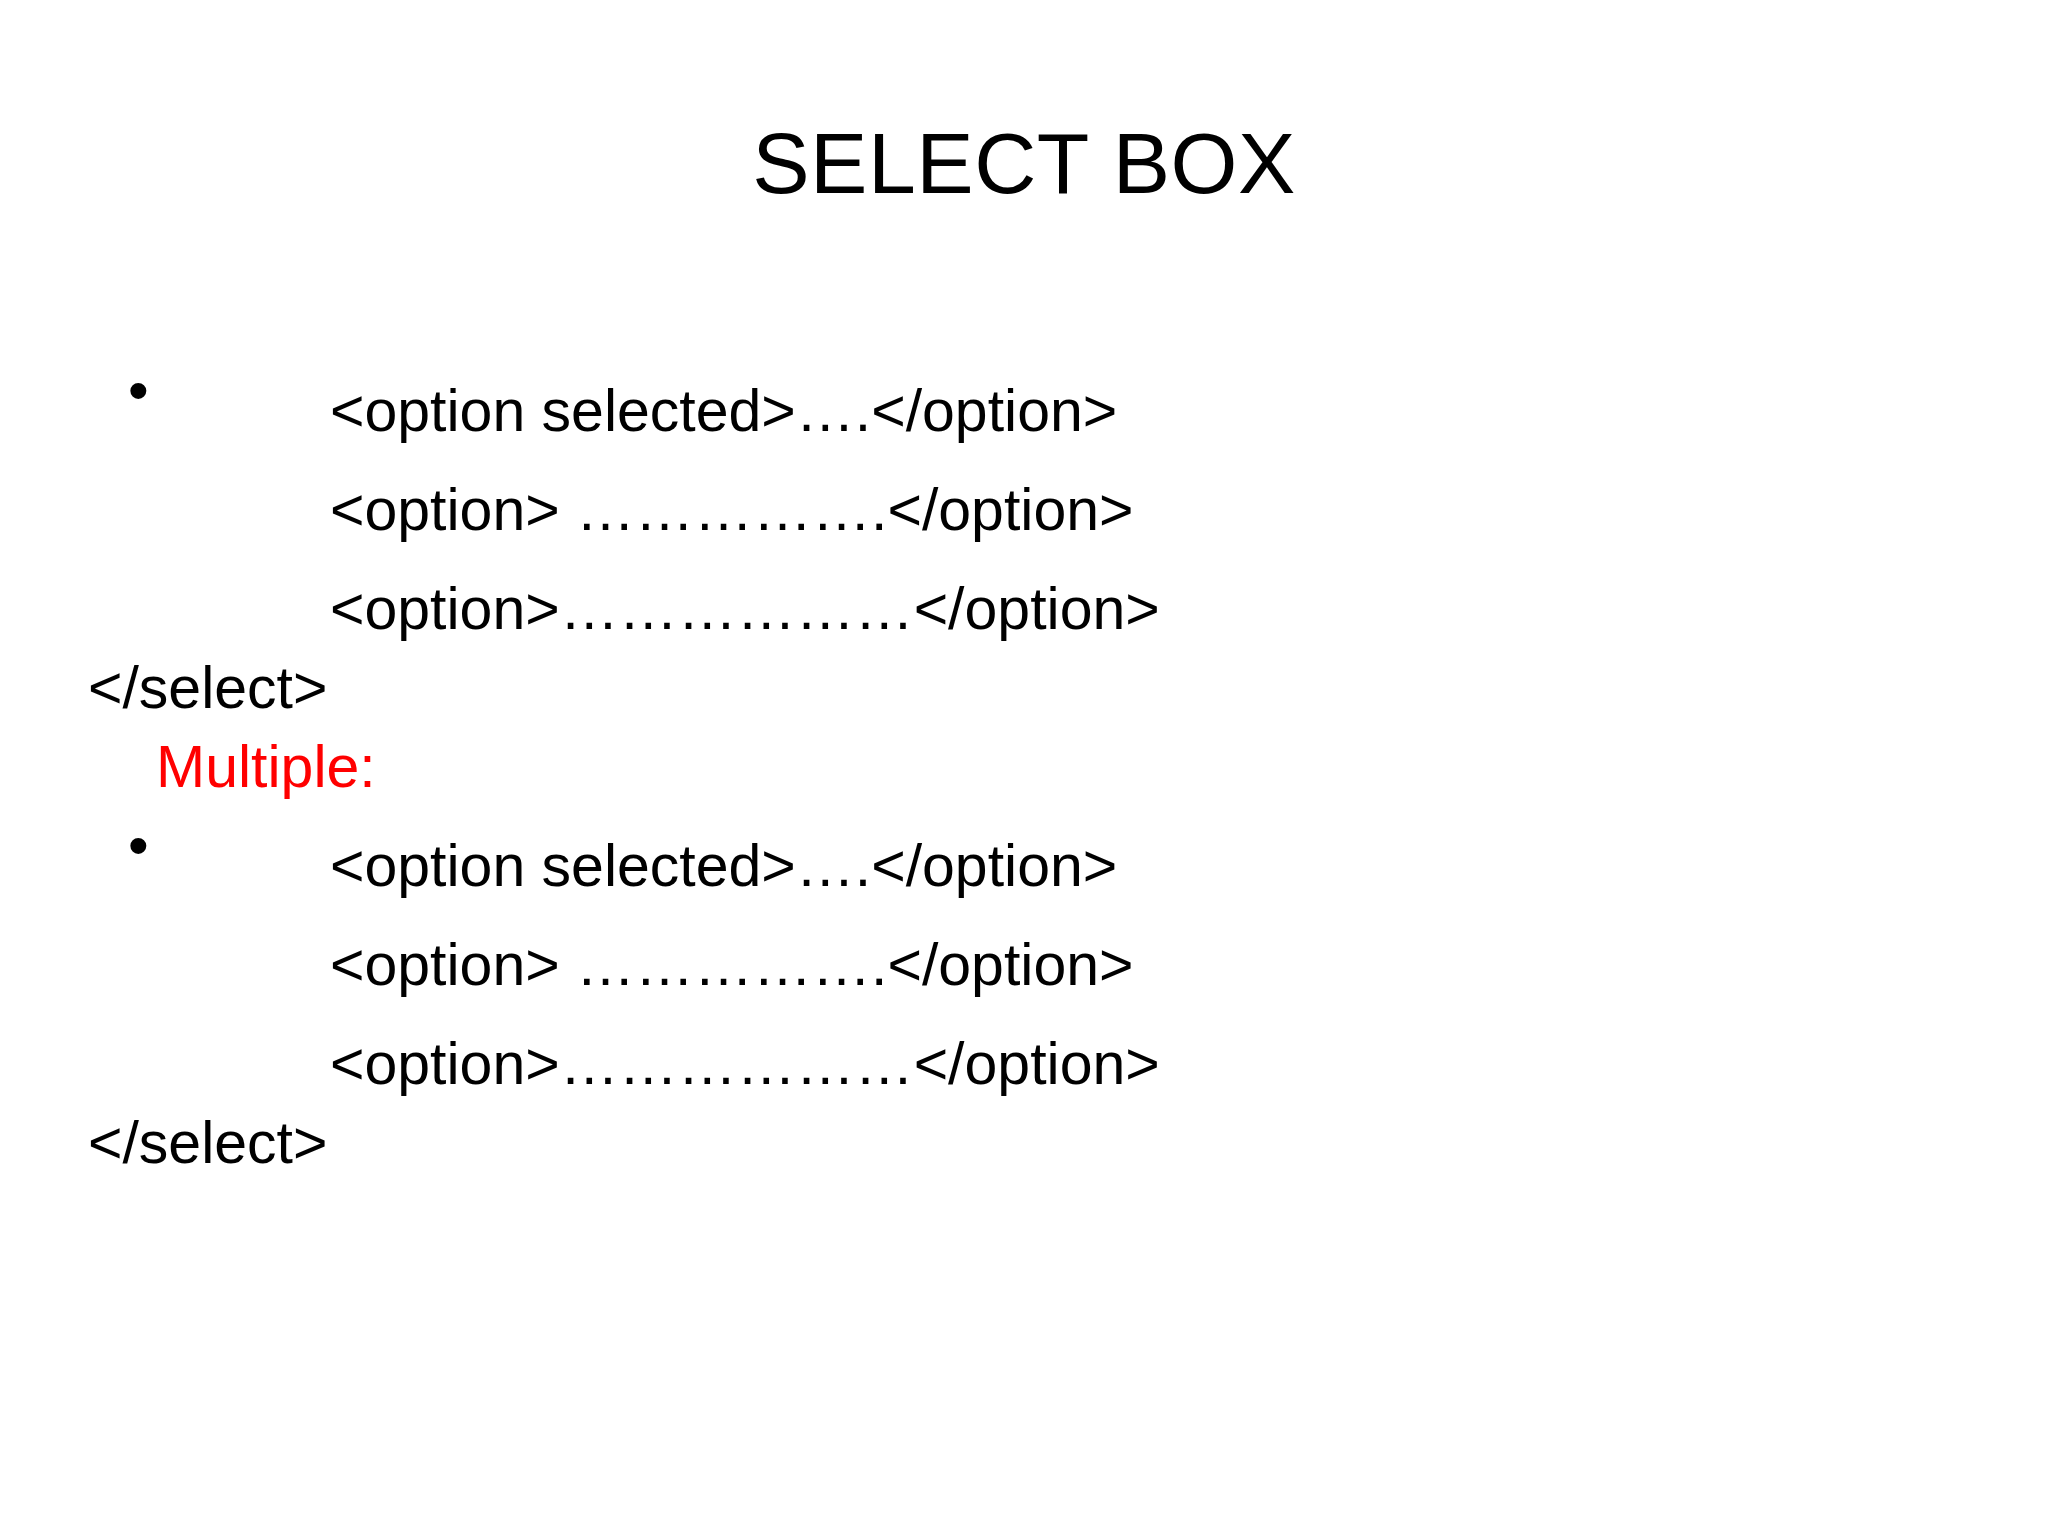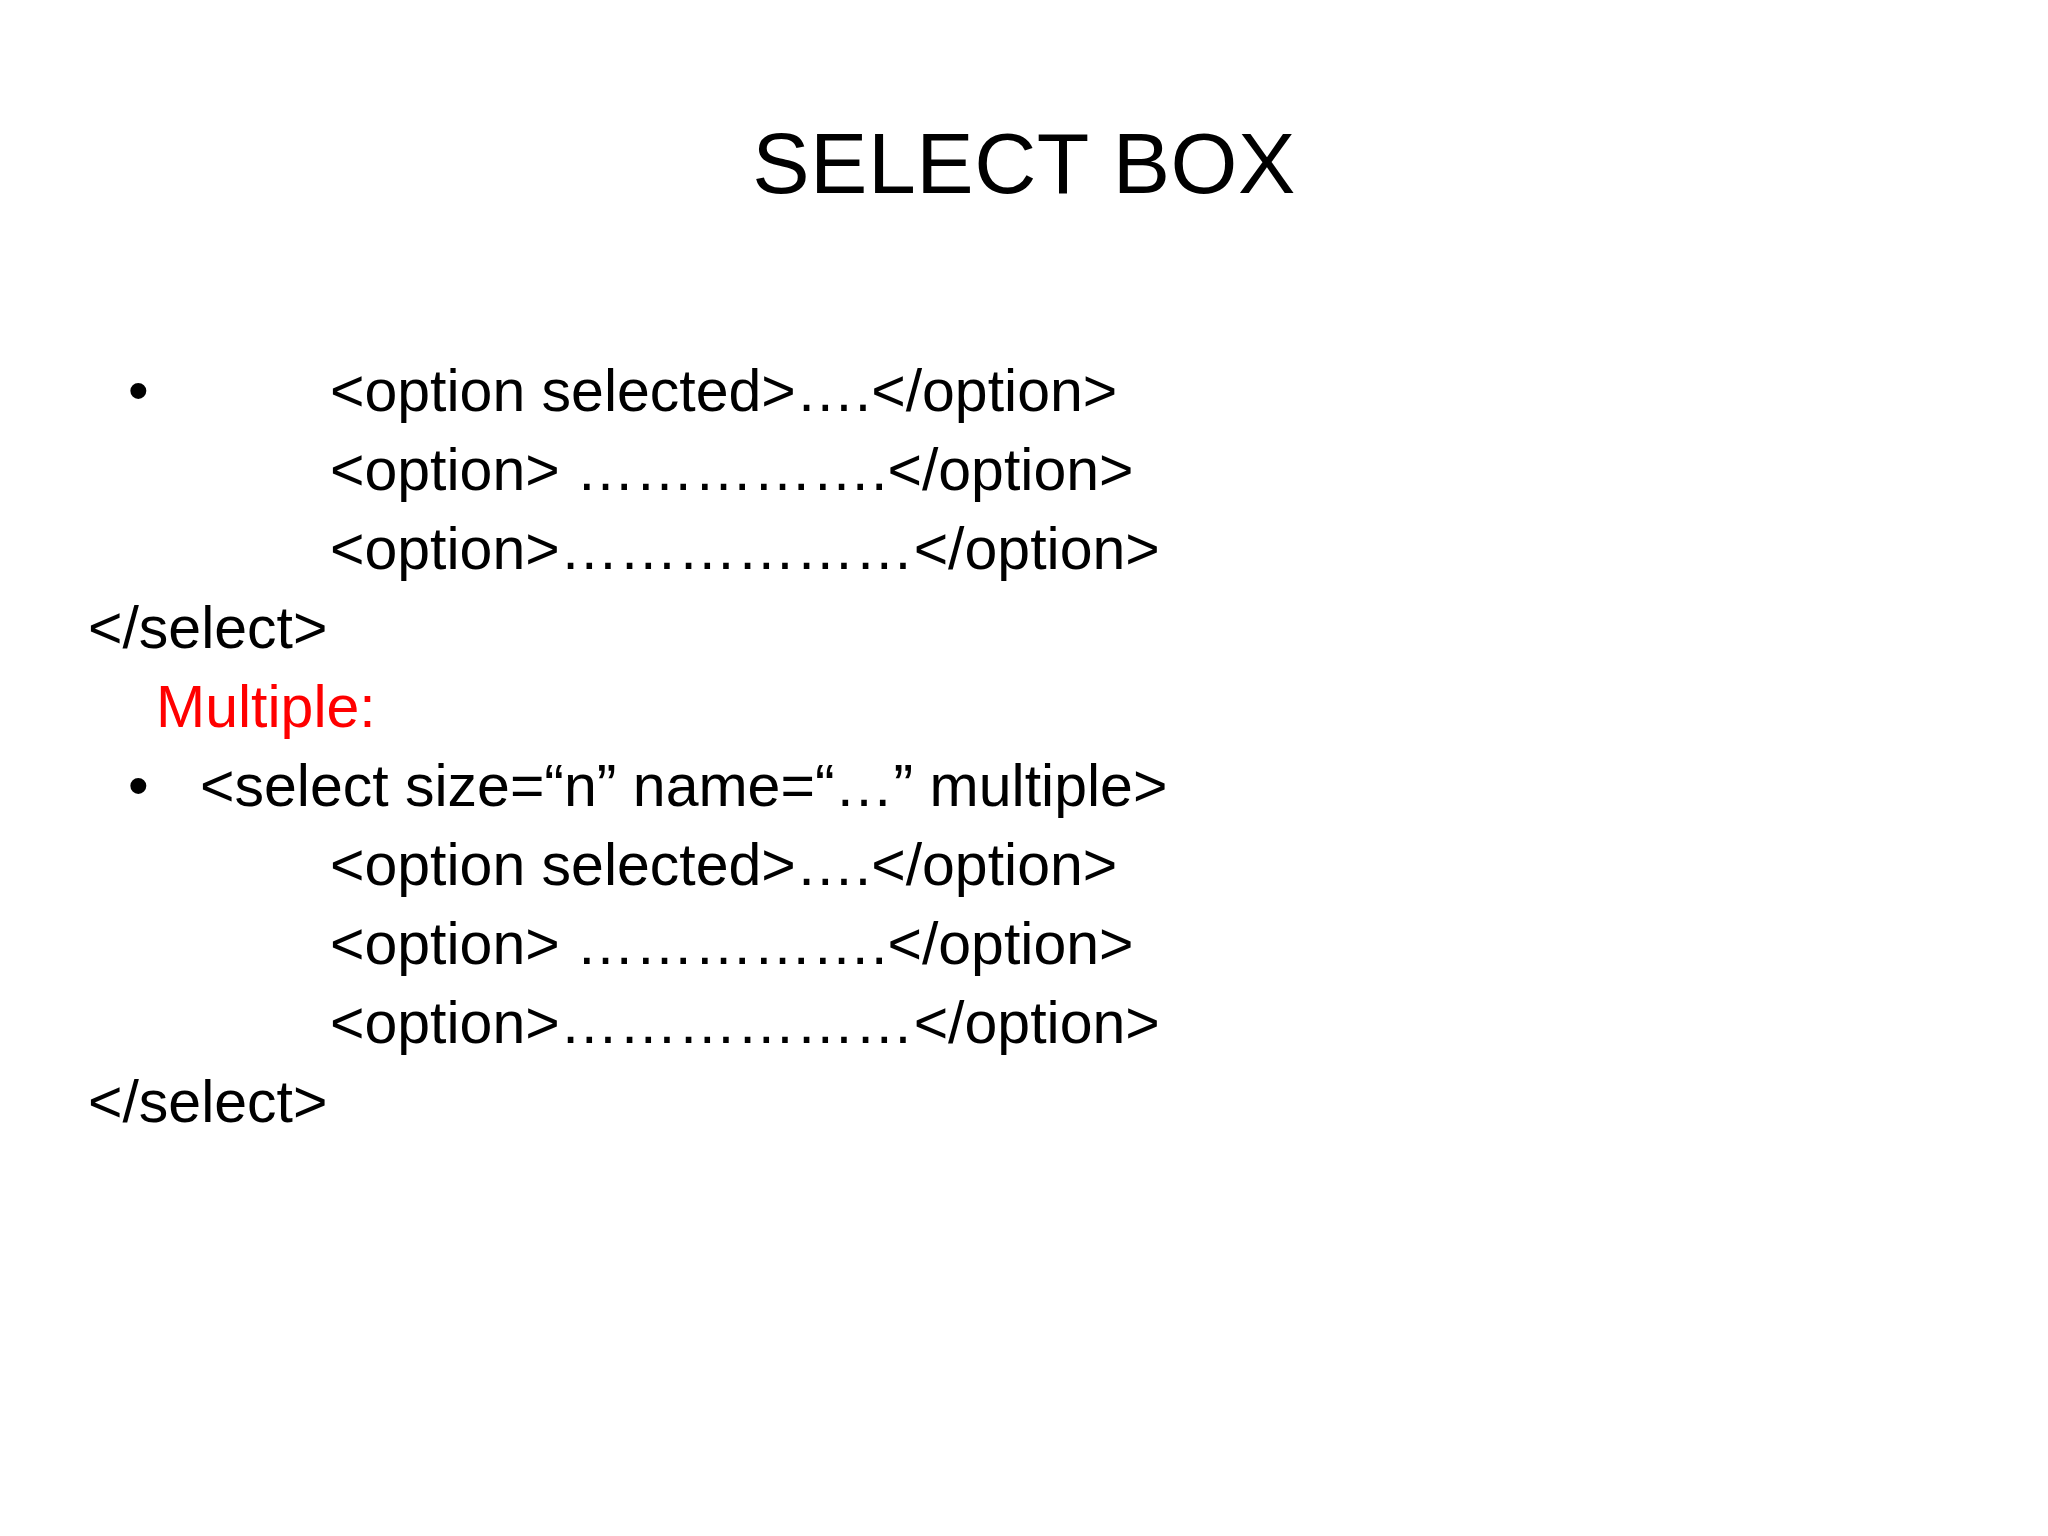--- a/index.html
+++ b/index.html
@@ -66,20 +66,21 @@
     top: 0;
     width: 40px;
     font-size: 59px;
     line-height: 79px;
     color: #000000;
   }
 
   
   .line.indent {
     padding-left: 330px;
+    margin-top: 20px;
   }
 
   
   .line.flush {
     padding-left: 88px;
   }
 
   
   .line.label {
     padding-left: 128px;
@@ -93,20 +94,20 @@
   <div class="slide-title">SELECT BOX</div>
 
   <div class="body-block">
 
   <div class="line bullet"><span class="bullet-marker">•</span></div>
       <div class="line indent"><span>&lt;option selected&gt;….&lt;/option&gt;</span></div>
       <div class="line indent"><span>&lt;option&gt; …………….&lt;/option&gt;</span></div>
       <div class="line indent"><span>&lt;option&gt;………………&lt;/option&gt;</span></div>
       <div class="line flush"><span>&lt;/select&gt;</span></div>
       <div class="line label"><span style="color: rgb(255, 0, 0); margin-left: 28px;">Multiple:</span></div>
-      <div class="line bullet"><span class="bullet-marker">•</span><span>&lt;select size=“n” name=“…” multiple&gt;</span></div>
+      <div class="line bullet"><span class="bullet-marker">•</span></div>
       <div class="line indent"><span>&lt;option selected&gt;….&lt;/option&gt;</span></div>
       <div class="line indent"><span>&lt;option&gt; …………….&lt;/option&gt;</span></div>
       <div class="line indent"><span>&lt;option&gt;………………&lt;/option&gt;</span></div>
       <div class="line flush"><span>&lt;/select&gt;</span></div>
     </div>
 
 </div>
 
 </body></html>

